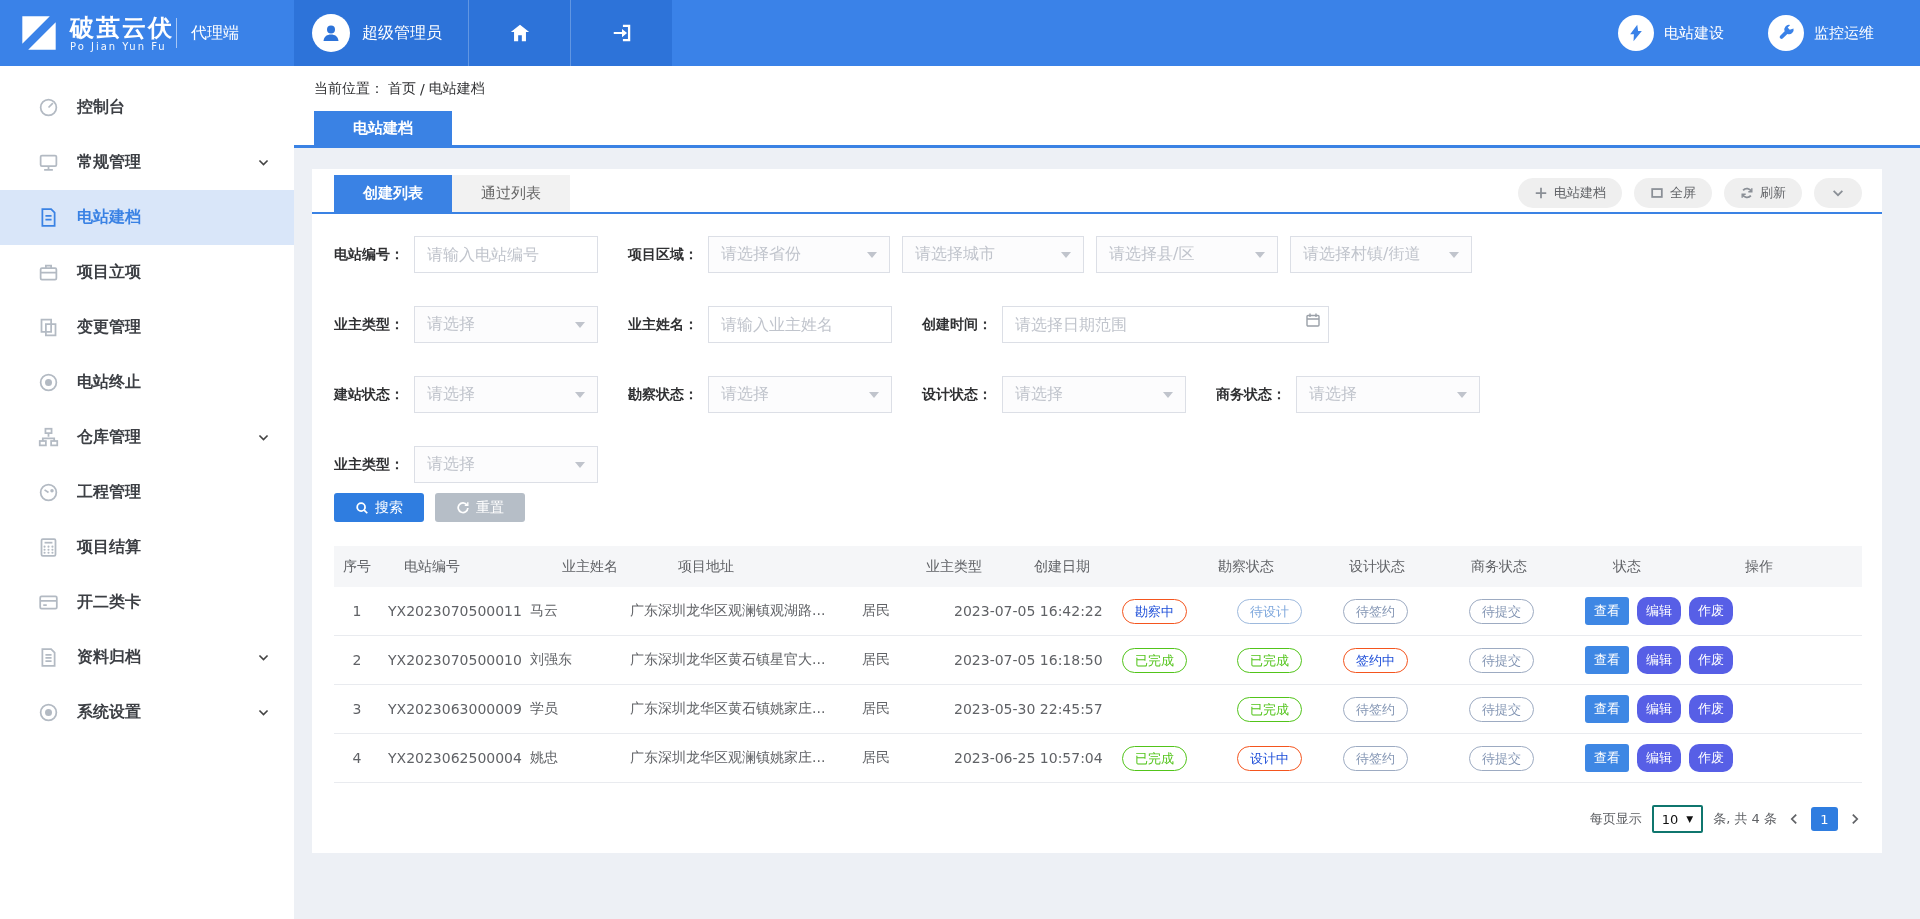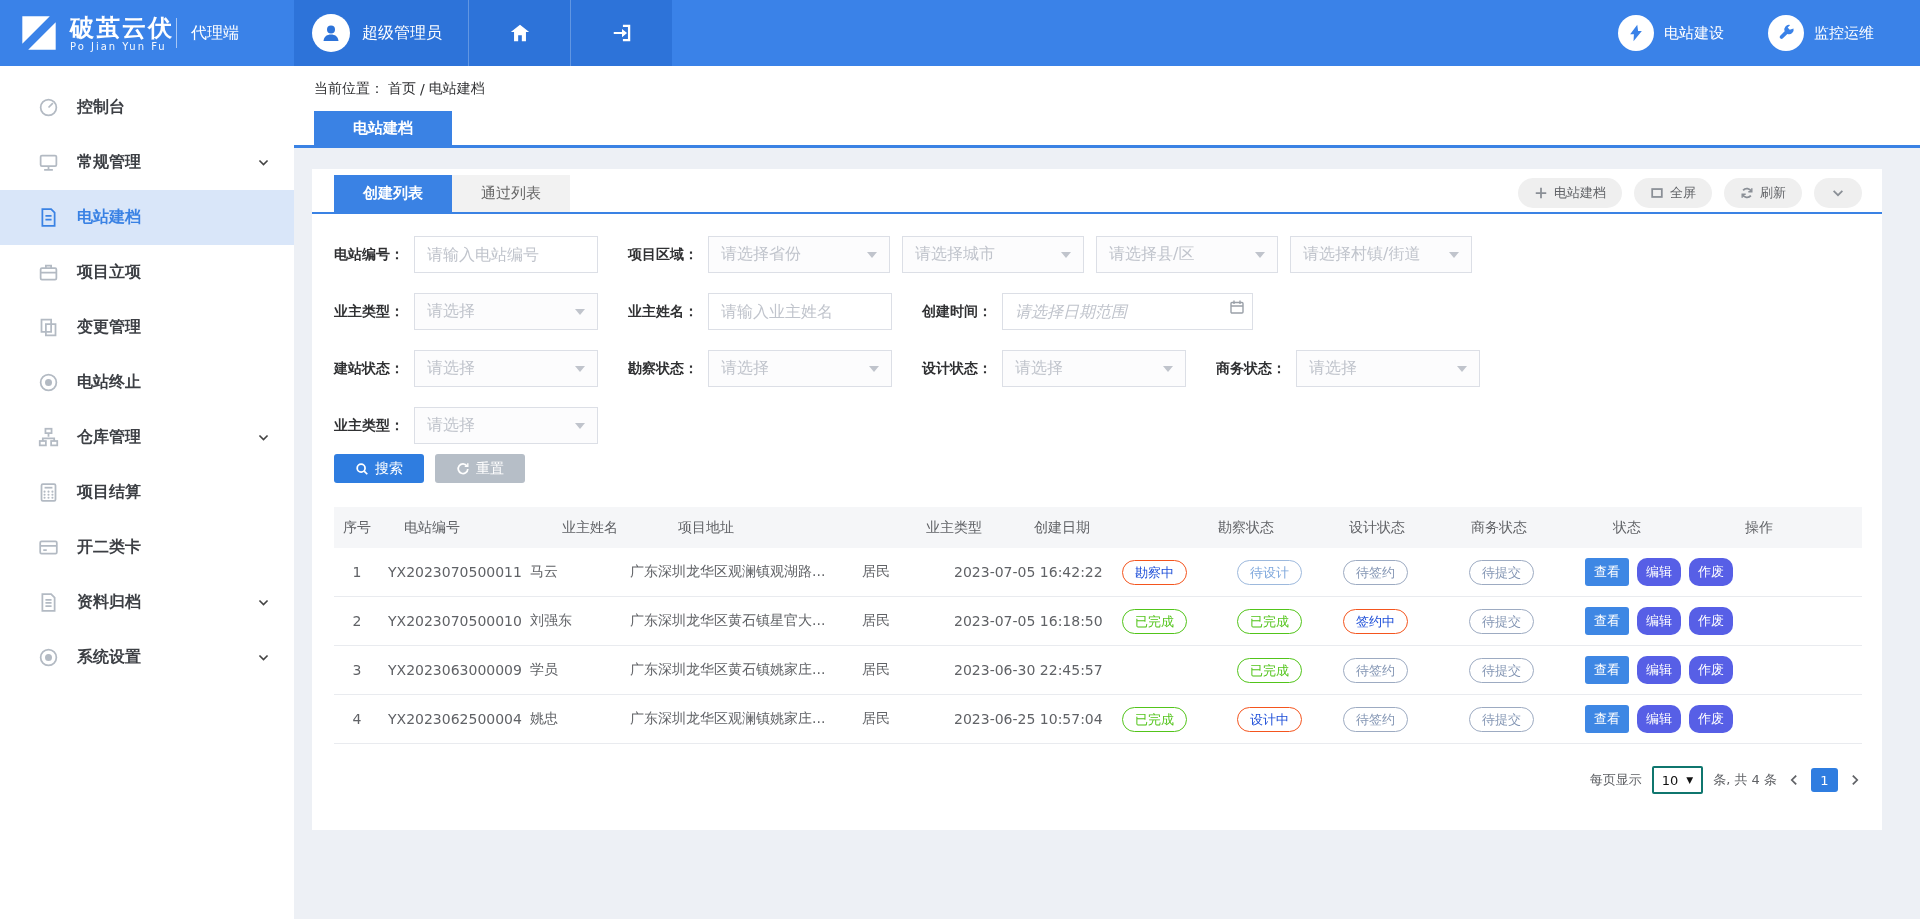--- a/index.html
+++ b/index.html
@@ -49,32 +49,32 @@
   .ltab.active { background:#3a82e4; color:#fff; font-weight:bold; }
   .ltab.inactive { background:#f2f2f2; color:#666; }
   .tabs-underline { height:2px; background:#3a82e4; margin-right:-20px; margin-left:-22px; }
   .toolbar { margin-left:auto; display:flex; gap:12px; align-items:center; padding-top:3px; }
   .tbtn { height:30px; padding:0 16px; border-radius:15px; background:#efefef; border:none; color:#606266; font-size:13px; display:flex; align-items:center; gap:6px; cursor:pointer; font-family:inherit; }
   .tbtn svg { width:14px; height:14px; color:#8a8f96; }
   .tbtn.chev-only { padding:0 17px; }
 
   
   .filters { margin-top:22px; }
-  .frow { display:flex; align-items:center; margin-bottom:20px; }
+  .frow { display:flex; align-items:center; margin-bottom:33px; }
   .fgroup { display:flex; align-items:center; margin-right:30px; }
   .flabel { font-size:14px; font-weight:bold; color:#303133; margin-right:10px; white-space:nowrap; }
   .control { height:37px; border:1px solid #dcdfe6; background:#fff; font-size:16px; color:#606266; display:flex; align-items:center; padding:0 12px; }
   input.control { font-family:inherit; outline:none; }
   input.control::placeholder { color:#c0c4cc; }
   .sel { justify-content:space-between; cursor:pointer; background:#fcfcfd; }
   .sel .ph { color:#c0c4cc; }
   .caret { width:0; height:0; border-left:5px solid transparent; border-right:5px solid transparent; border-top:6px solid #c0c4cc; margin-left:8px; }
   .w184 { width:184px; } .w182 { width:182px; margin-right:12px; }
   .date-wrap { position:relative; }
-  .date-wrap input { width:251px; padding-right:54px;font-style:italic; }
+  .date-wrap input { width:327px; padding-right:54px; }
   .date-wrap .cal { position:absolute; right:8px; top:6px; width:16px; height:16px; color:#9aa0a8; }
 
   .action-row { margin-top:4px; display:flex; gap:11px; }
   .btn { height:29px; border:none; border-radius:3px; color:#fff; font-size:14px; display:flex; align-items:center; justify-content:center; gap:6px; width:90px; cursor:pointer; font-family:inherit; }
   .btn svg { width:14px; height:14px; }
   .btn-search { background:#2f7de0; }
   .btn-reset { background:#b6bec7; }
 
   
   .table { margin-top:24px; font-size:14px; }
@@ -210,20 +210,28 @@
     <svg viewBox="0 0 24 24" fill="none" stroke="currentColor" stroke-width="2">
       <rect x="8.5" y="2" width="7" height="5"></rect>
         <rect x="2" y="16" width="7" height="5"></rect>
         <rect x="15" y="16" width="7" height="5"></rect>
       <path d="M12 7 v4 M5.5 16 v-3 h13 v3"></path>
     </svg>
     <span>仓库管理</span>
     <svg class="chev" viewBox="0 0 16 16" fill="none" stroke="currentColor" stroke-width="2">
         <path d="M3 5.5 L8 10.5 L13 5.5"></path>
       </svg>
+  </div>
+  <div class="side-item">
+    <svg viewBox="0 0 24 24" fill="none" stroke="currentColor" stroke-width="2">
+      <circle cx="12" cy="12" r="9"></circle>
+        <path d="M12 12 L7.5 9"></path>
+        <circle cx="16" cy="10" r="1" fill="currentColor"></circle>
+    </svg>
+    <span>工程管理</span>
   </div>
   <div class="side-item">
     <svg viewBox="0 0 24 24" fill="none" stroke="currentColor" stroke-width="2">
       <rect x="4" y="2.5" width="16" height="19" rx="1.5"></rect>
         <path d="M7.5 6.5 h9"></path>
       <path d="M7.5 11 h.01 M12 11 h.01 M16.5 11 h.01 M7.5 14.5 h.01 M12 14.5 h.01 M16.5 14.5 h.01 M7.5 18 h.01 M12 18 h.01 M16.5 18 h.01" stroke-width="2.4" stroke-linecap="round"></path>
     </svg>
     <span>项目结算</span>
   </div>
   <div class="side-item">
@@ -464,21 +472,21 @@
             <button class="op void">作废</button>
           </div>
         </div>
 
         <div class="tr">
           <div class="td c-no">3</div>
           <div class="td c-sn">YX2023063000009</div>
           <div class="td c-owner">学员</div>
           <div class="td c-addr">广东深圳龙华区黄石镇姚家庄...</div>
           <div class="td c-type">居民</div>
-          <div class="td c-date">2023-06-30 22:45:57</div>
+          <div class="td c-date">2023-05-30 22:45:57</div>
           <div class="td c-survey"></div>
           <div class="td c-design"><span class="badge green">已完成</span></div>
           <div class="td c-biz"><span class="badge gray">待签约</span></div>
           <div class="td c-status"><span class="badge gray">待提交</span></div>
           <div class="td c-ops">
             <button class="op view">查看</button>
             <button class="op edit">编辑</button>
             <button class="op void">作废</button>
           </div>
         </div>

